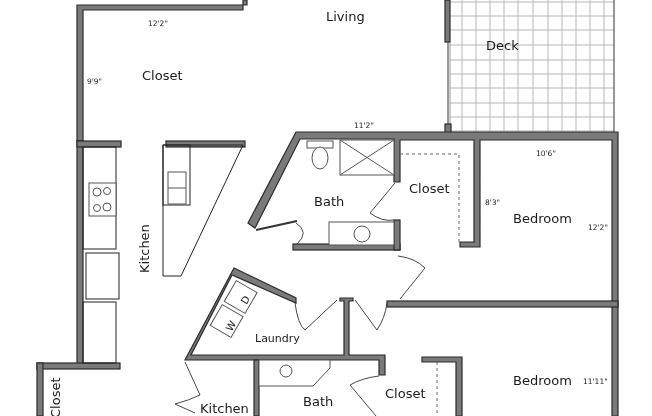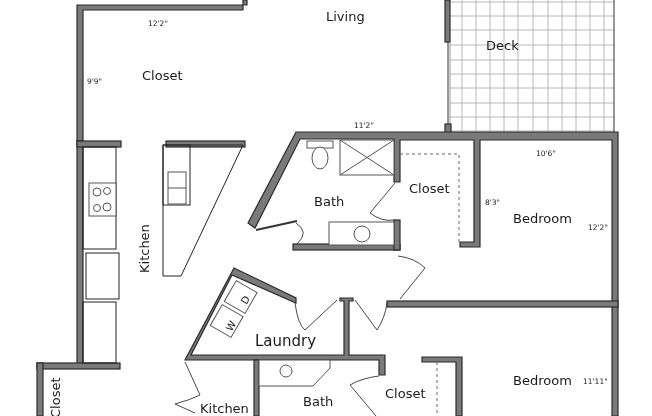--- a/index.html
+++ b/index.html
@@ -137,21 +137,21 @@
   </g>
 </svg>
 
 <div class="lbl" style="left:326px; top:9px;text-align:center;">Living</div>
 <div class="lbl" style="left:486px; top:38px;">Deck</div>
 <div class="lbl" style="left:142px; top:68px;">Closet</div>
 <div class="lbl rot" style="left:137px; top:273px;">Kitchen</div>
 <div class="lbl" style="left:314px; top:194px;">Bath</div>
 <div class="lbl" style="left:409px; top:181px;">Closet</div>
 <div class="lbl" style="left:513px; top:211px;">Bedroom</div>
-<div class="lbl" style="left:255px; top:332px; font-size:15px;">Laundry</div>
+<div class="lbl" style="left:255px; top:332px; font-size:11px;">Laundry</div>
 <div class="lbl" style="left:200px; top:401px;">Kitchen</div>
 <div class="lbl" style="left:303px; top:394px;">Bath</div>
 <div class="lbl" style="left:385px; top:386px;">Closet</div>
 <div class="lbl" style="left:513px; top:373px;">Bedroom</div>
 <div class="lbl rot" style="left:48px; top:418px;">Closet</div>
 
 <div class="dim" style="left:148px; top:19px;">12'2"</div>
 <div class="dim" style="left:87px; top:77px;">9'9"</div>
 <div class="dim" style="left:354px; top:121px;">11'2"</div>
 <div class="dim" style="left:536px; top:149px;">10'6"</div>

